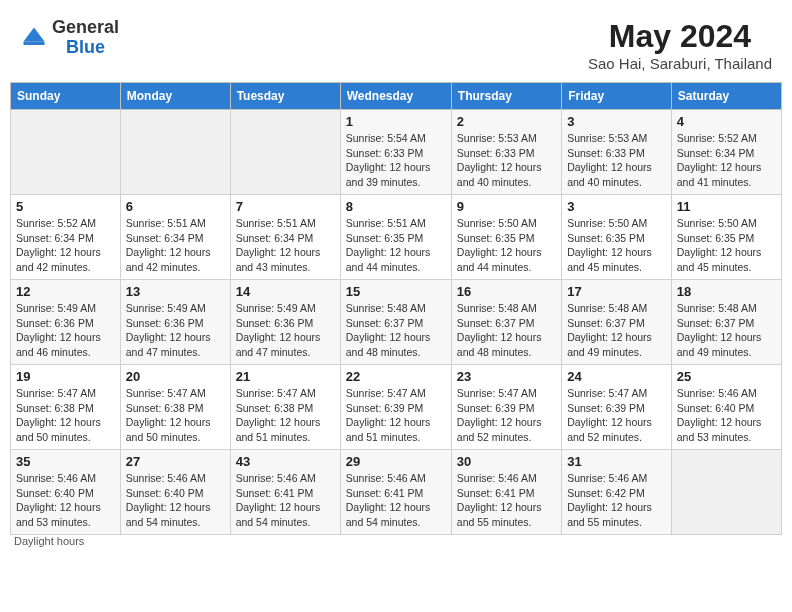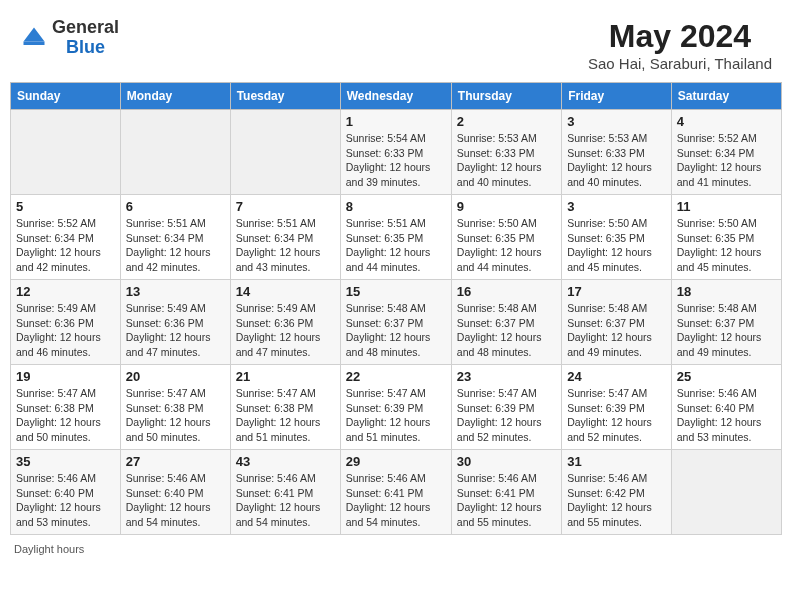--- a/index.html
+++ b/index.html
@@ -84,21 +84,20 @@
     }
     .day-info {
       font-size: 10.5px;
       color: #333;
       line-height: 1.4;
     }
     .empty-cell {
       background: #f0f0f0 !important;
     }
     .footer {
-      margin-top: 8px;
       font-size: 11px;
       color: #555;
       padding-left: 4px;
     }
   </style>
 </head>
 <body>
 
 <div class="header">
   <div class="logo">

